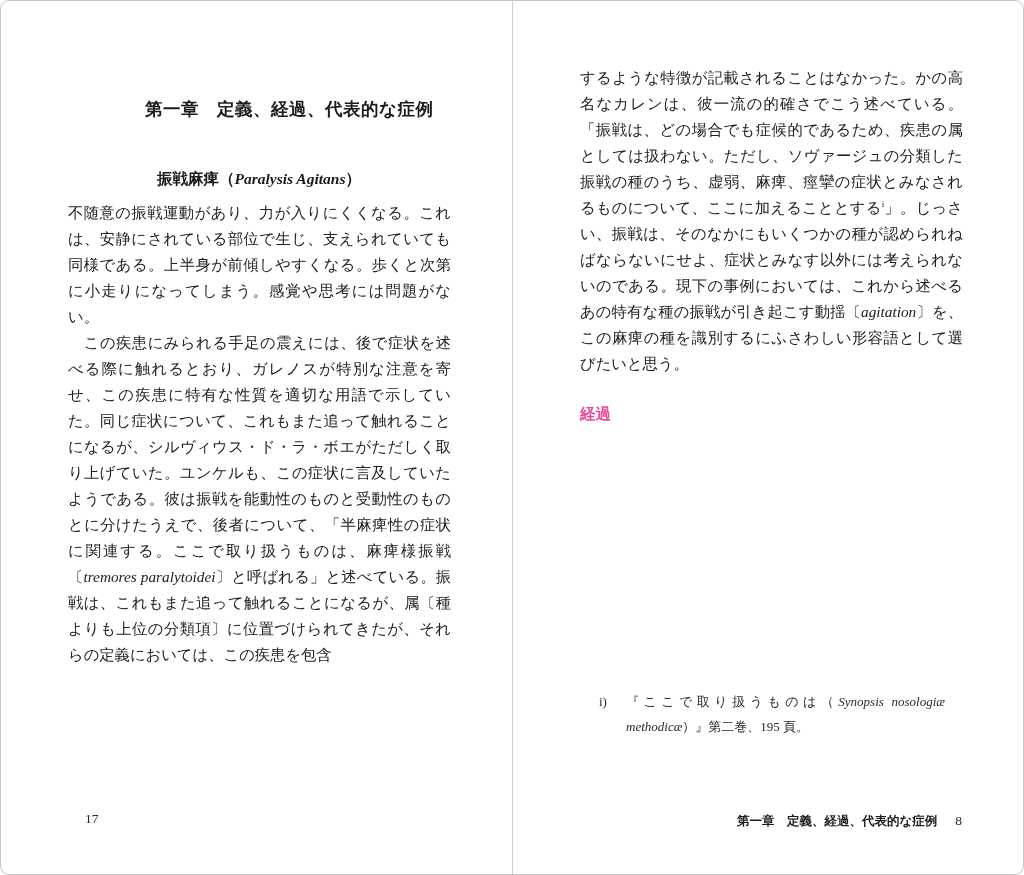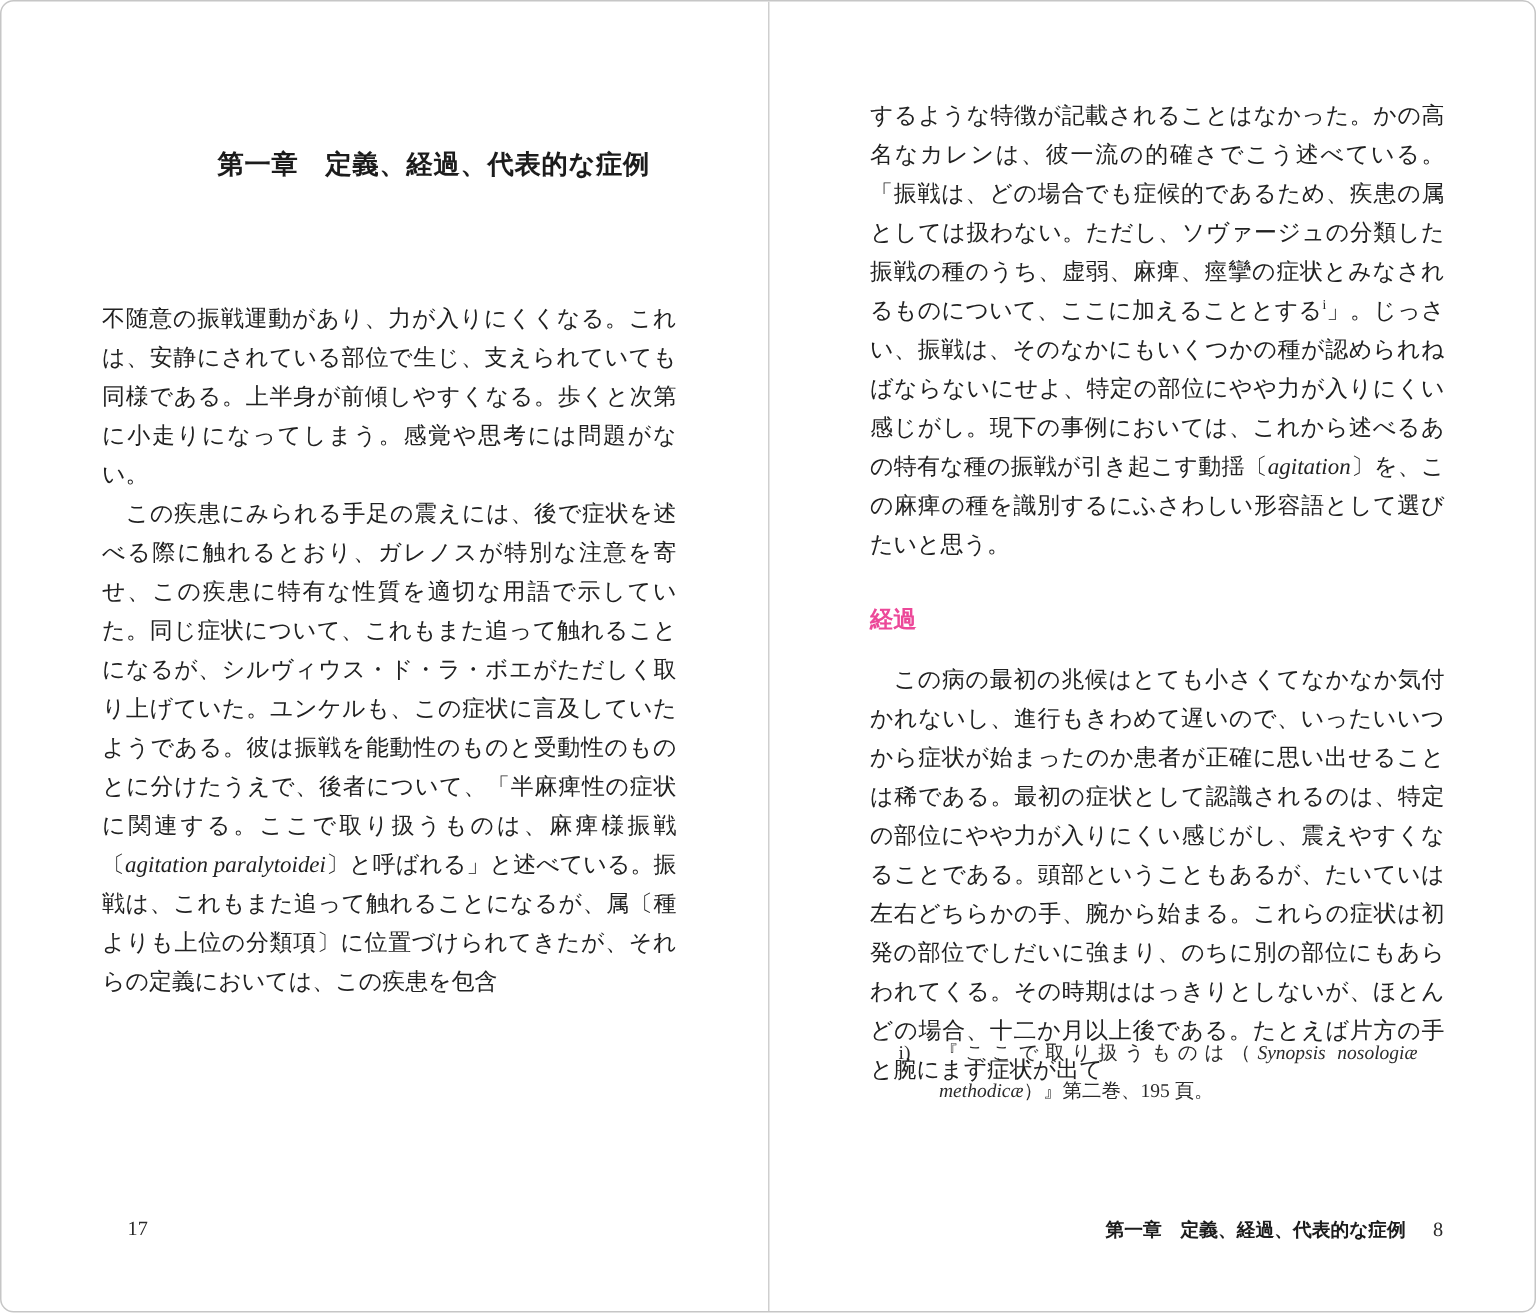--- a/index.html
+++ b/index.html
@@ -136,39 +136,41 @@
   }
 </style>
 </head>
 <body>
 
 <div class="spread">
 
   <div class="page page-left">
     <h1 class="chapter-title">第一章　定義、経過、代表的な症例</h1>
 
+    <h2 class="section-heading">
+      <span>振戦麻痺（</span><em>Paralysis Agitans</em><span>）</span>
+    </h2>
 
     <div class="body-col left-body">
       <p>不随意の振戦運動があり、力が入りにくくなる。これは、安静にされている部位で生じ、支えられていても同様である。上半身が前傾しやすくなる。歩くと次第に小走りになってしまう。感覚や思考には問題がない。</p>
-      <p><span>　この疾患にみられる手足の震えには、後で症状を述べる際に触れるとおり、ガレノスが特別な注意を寄せ、この疾患に特有な性質を適切な用語で示していた。同じ症状について、これもまた追って触れることになるが、シルヴィウス・ド・ラ・ボエがただしく取り上げていた。ユンケルも、この症状に言及していたようである。彼は振戦を能動性のものと受動性のものとに分けたうえで、後者について、「半麻痺性の症状に関連する。ここで取り扱うものは、麻痺様振戦〔</span><em>agitation paralytoidei</em><span>〕と呼ばれる」と述べている。振戦は、これもまた追って触れることになるが、属〔種よりも上位の分類項〕に位置づけられてきたが、それらの定義においては、この疾患を包含</span></p>
+      <p><span>　この疾患にみられる手足の震えには、後で症状を述べる際に触れるとおり、ガレノスが特別な注意を寄せ、この疾患に特有な性質を適切な用語で示していた。同じ症状について、これもまた追って触れることになるが、シルヴィウス・ド・ラ・ボエがただしく取り上げていた。ユンケルも、この症状に言及していたようである。彼は振戦を能動性のものと受動性のものとに分けたうえで、後者について、「半麻痺性の症状に関連する。ここで取り扱うものは、麻痺様振戦〔</span><em>tremores paralytoidei</em><span>〕と呼ばれる」と述べている。振戦は、これもまた追って触れることになるが、属〔種よりも上位の分類項〕に位置づけられてきたが、それらの定義においては、この疾患を包含</span></p>
     </div>
 
     <div class="folio-left">17</div>
   </div>
 
   <div class="divider"></div>
 
   <div class="page page-right">
 
     <div class="body-col right-body">
-      <p><span>するような特徴が記載されることはなかった。かの高名なカレンは、彼一流の的確さでこう述べている。「振戦は、どの場合でも症候的であるため、疾患の属としては扱わない。ただし、ソヴァージュの分類した振戦の種のうち、虚弱、麻痺、痙攣の症状とみなされるものについて、ここに加えることとする</span><sup class="note-ref">i</sup><span>」。じっさい、振戦は、そのなかにもいくつかの種が認められねばならないにせよ、特定の部位にやや力が入りにくい感じがし。現下の事例においては、これから述べるあの特有な種の振戦が引き起こす動揺〔</span><em>agitation</em><span>〕を、この麻痺の種を識別するにふさわしい形容語として選びたいと思う。</span></p>
+      <p><span>するような特徴が記載されることはなかった。かの高名なカレンは、彼一流の的確さでこう述べている。「振戦は、どの場合でも症候的であるため、疾患の属としては扱わない。ただし、ソヴァージュの分類した振戦の種のうち、虚弱、麻痺、痙攣の症状とみなされるものについて、ここに加えることとする</span><sup class="note-ref">i</sup><span>」。じっさい、振戦は、そのなかにもいくつかの種が認められねばならないにせよ、症状とみなす以外には考えられないのである。現下の事例においては、これから述べるあの特有な種の振戦が引き起こす動揺〔</span><em>agitation</em><span>〕を、この麻痺の種を識別するにふさわしい形容語として選びたいと思う。</span></p>
 
       <h3 class="run-heading">経過</h3>
 
-      <p>　この病の最初の兆候はとても小さくてなかなか気付かれないし、進行もきわめて遅いので、いったいいつから症状が始まったのか患者が正確に思い出せることは稀である。最初の症状として認識されるのは、特定の部位にやや力が入りにくい感じがし、震えやすくなることである。頭部ということもあるが、たいていは左右どちらかの手、腕から始まる。これらの症状は初発の部位でしだいに強まり、のちに別の部位にもあらわれてくる。その時期ははっきりとしないが、ほとんどの場合、十二か月以上後である。たとえば片方の手と腕にまず症状が出て</p>
     </div>
 
     <div class="footnote">
       <span class="fn-marker">i)</span>
       <span class="fn-text"><span>『ここで取り扱うものは（</span><em>Synopsis nosologiæ methodicæ</em><span>）』第二巻、195 頁。</span></span>
     </div>
 
     <div class="folio-right">
       <span class="footer-chapter">第一章　定義、経過、代表的な症例</span>
       <span class="footer-num">8</span>

